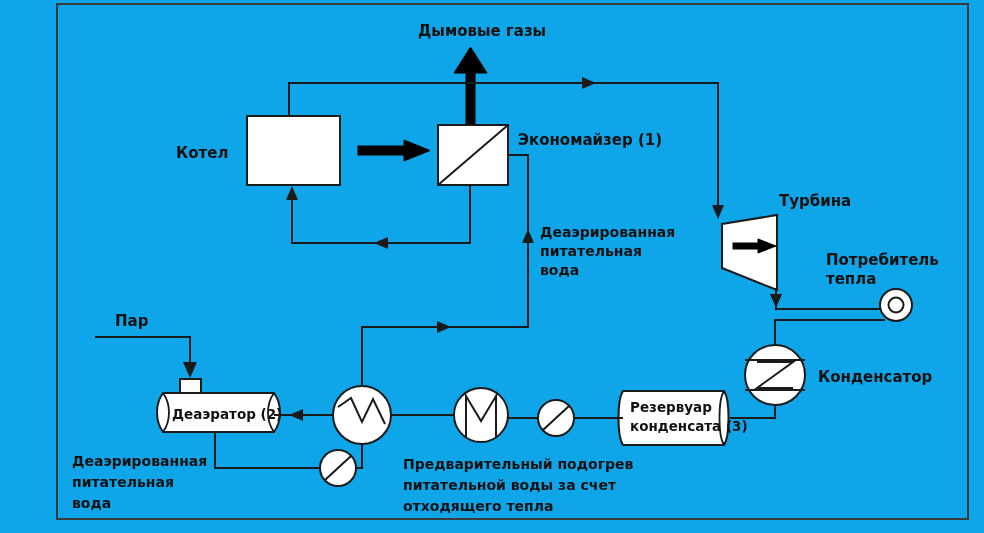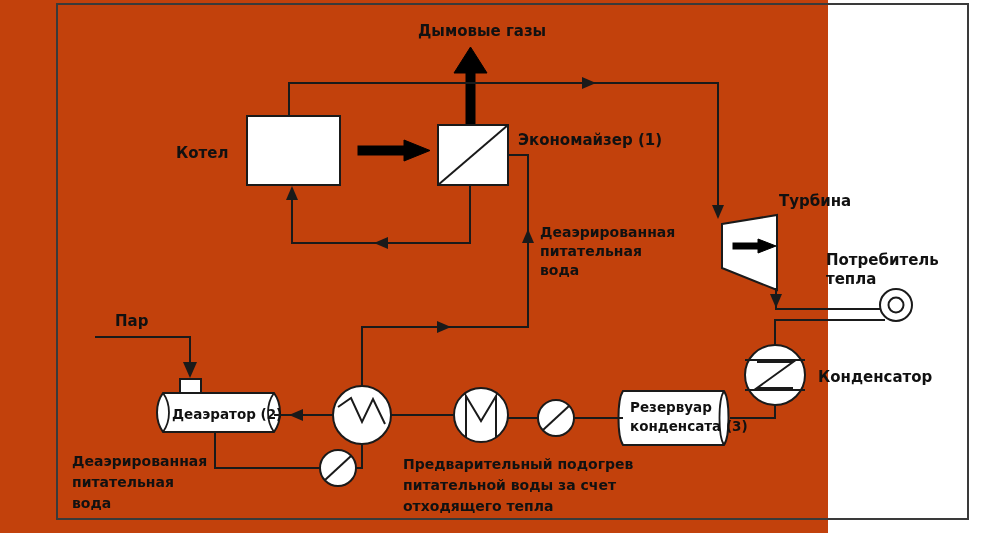--- a/index.html
+++ b/index.html
@@ -8,23 +8,23 @@
     background: #ffffff;
   }
   body {
     width: 984px;
     height: 533px;
     font-family: "DejaVu Sans", "Liberation Sans", sans-serif;
     overflow: hidden;
   }
   #diagram-root {
     position: relative;
-    width: 828px;
+    width: 984px;
     height: 533px;
-    background: #c2410c;
+    background: #0ea5e9;
     text-align: center;
   }
   #diagram-svg {
     position: absolute;
     left: 0;
     top: 0;
     width: 984px;
     height: 533px;
   }
   .lbl {

